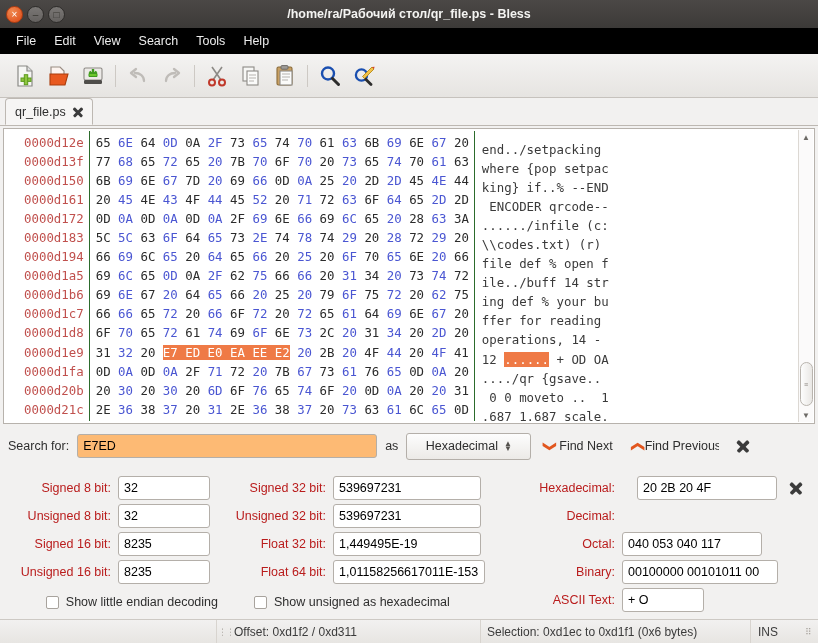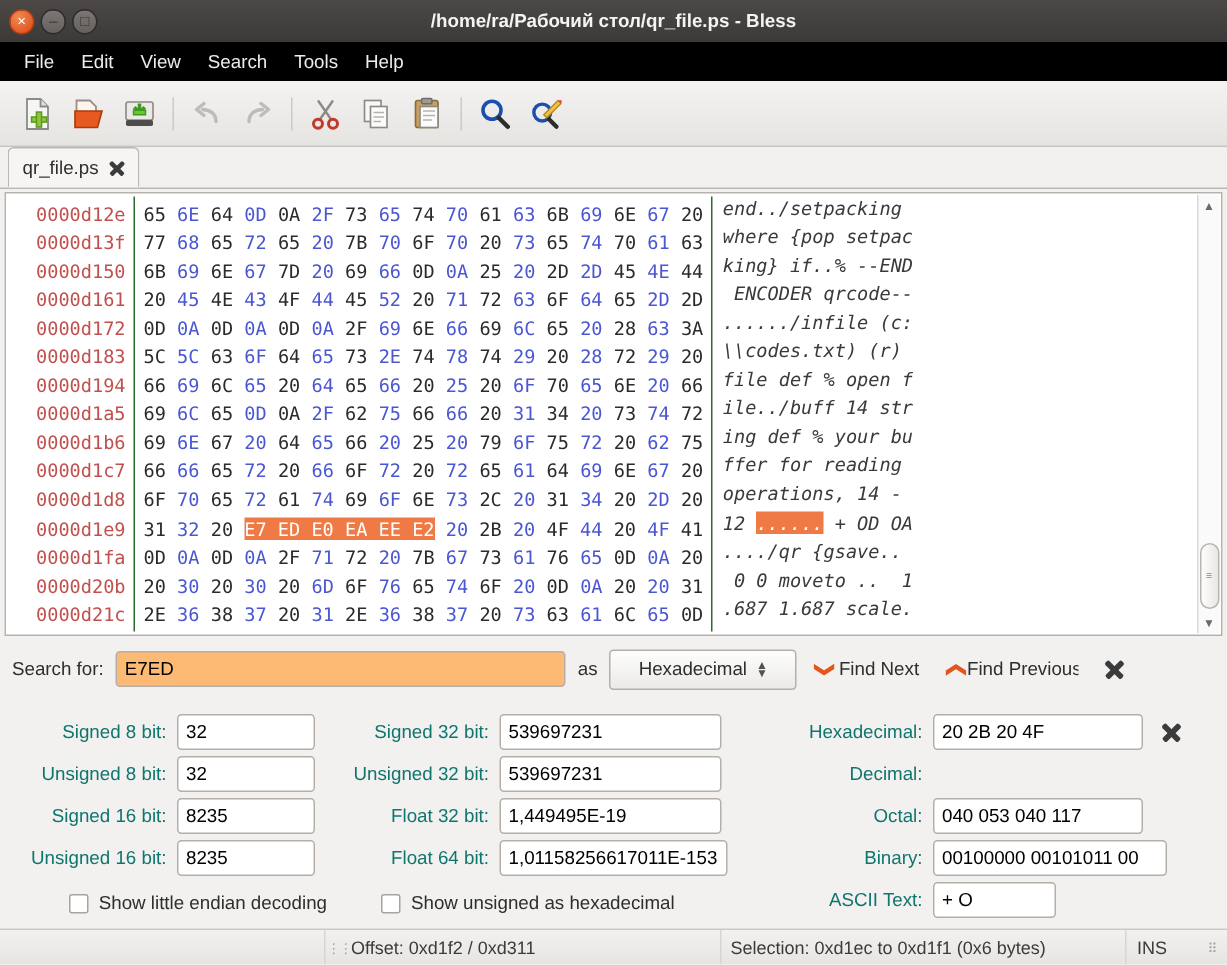--- a/index.html
+++ b/index.html
@@ -97,21 +97,21 @@
   }
   .hexfont {
     font-family: "DejaVu Sans Mono", "Liberation Mono", monospace;
     font-size: 12.4px;
     line-height: 19.05px;
     white-space: pre;
   }
   #col-offsets { padding: 4px 0 0 20px; color: #c0504d; }
   .vrule { width: 1px; background: #2c6b2c; margin: 2px 0 2px 5px; }
   #col-hex { padding: 4px 0 0 6px; flex: 0 0 auto; }
-  #col-ascii { padding: 0 0 0 7px; color: #3a3a3a; flex: 1 1 auto; font-style: italic; }
+  #col-ascii { padding: 11px 0 0 7px; color: #3a3a3a; flex: 1 1 auto; }
   .by0 { color: #2b2b2b; }
   .by1 { color: #4a56d2; }
   .sel { background: #ef7a46; color: #ffffff; }
   .asc-sel { background: #ef7a46; color: #ffffff; }
 
   
   #hex-scroll {
     position: absolute; right: 1px; top: 1px; bottom: 1px; width: 15px;
     background: #fbfafa; border-left: 1px solid #dcd8d3;
     display: flex; flex-direction: column; align-items: center;
@@ -150,21 +150,21 @@
   .chev { color: #e2561e; font-size: 13px; font-weight: bold; }
   #find-prev-label { max-width: 74px; overflow: hidden; white-space: nowrap; display:block;}
 
   
   #converter {
     position: absolute; left: 0; right: 0; top: 474px; height: 144px;
     padding: 2px 8px 0 8px;
   }
   .cv-col { position: absolute; top: 0; }
   .cv-row { display: flex; align-items: center; height: 28px; }
-  .cv-label { font-size: 12.5px; color: #0f766e; text-align: right; padding-right: 7px; }
+  .cv-label { font-size: 12.5px; color: #b91c1c; text-align: right; padding-right: 7px; }
   .cv-field {
     height: 24px; border: 1px solid #b4afa9; border-radius: 3px;
     background: #fff; font-size: 12.5px; padding: 0 5px;
     display: flex; align-items: center;
     font-family: "Liberation Sans", sans-serif;
     overflow: hidden; white-space: nowrap;
   }
   .cbrow { display: flex; align-items: center; gap: 7px; height: 26px; }
   .cbox {
     width: 13px; height: 13px; border: 1px solid #a8a39d;
@@ -417,21 +417,21 @@
     </div>
     <div class="cbrow" style="margin-top:3px;margin-left:36px;">
       <span class="cbox"></span>
       <span class="cblabel">Show unsigned as hexadecimal</span>
     </div>
   </div>
 
   <div class="cv-col" style="left:516px; width:294px;">
     <div class="cv-row">
       <div class="cv-label" style="width:106px;">Hexadecimal:</div>
-      <div class="cv-field" style="width:140px;">20 2B 20 4F</div>
+      <div class="cv-field" style="width:140px;margin-left:15px;">20 2B 20 4F</div>
       <span class="x-glyph" style="margin-left:13px;transform:scale(1.25);"></span>
     </div>
     <div class="cv-row">
       <div class="cv-label" style="width:106px;">Decimal:</div>
     </div>
     <div class="cv-row">
       <div class="cv-label" style="width:106px;">Octal:</div>
       <div class="cv-field" style="width:140px;">040 053 040 117</div>
     </div>
     <div class="cv-row">

